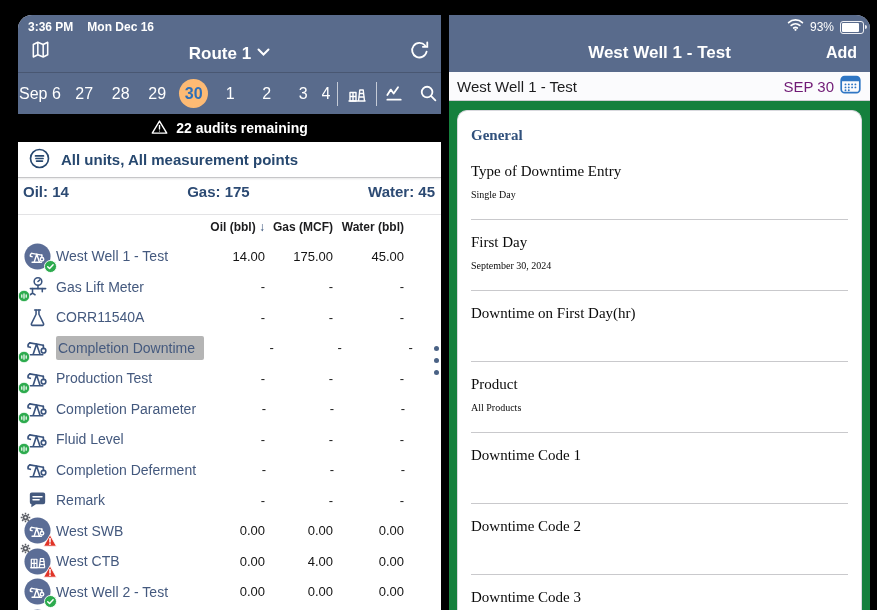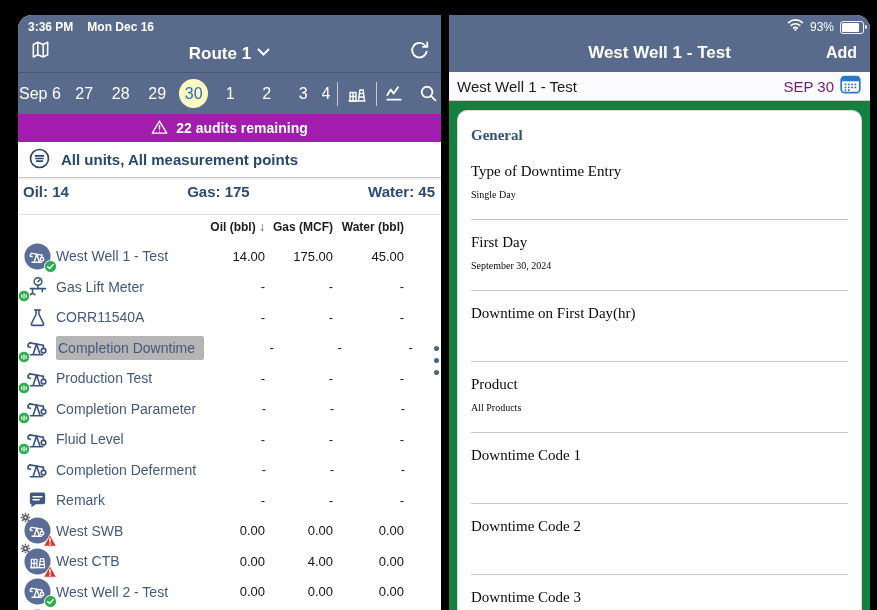--- a/index.html
+++ b/index.html
@@ -26,27 +26,27 @@
   .battery i{display:block;position:absolute;left:1px;top:1px;bottom:1px;width:17px;background:#fff;border-radius:1px;}
   .battery:after{content:"";position:absolute;right:-4px;top:2.5px;width:2.5px;height:4px;background:rgba(255,255,255,.9);border-radius:0 2px 2px 0;}
 
   
   .datestrip{height:41px;background:#596b8c;border-top:1px solid rgba(0,0,0,.18);
              display:flex;align-items:center;color:#fff;font-size:16px;}
   .date-first{width:47px;overflow:hidden;white-space:nowrap;padding-left:1px;}
   .date-first .clip{display:inline-block;width:9px;overflow:hidden;direction:rtl;vertical-align:bottom;}
   .date-cell{width:36.5px;text-align:center;}
   .date-cell .sel{display:inline-block;width:29px;height:29px;line-height:29px;border-radius:50%;
-                  background:#fef9c3;color:#2d6fb8;font-weight:normal;}
+                  background:#fdba74;color:#2d6fb8;font-weight:bold;}
   .date-partial{width:8px;overflow:hidden;white-space:nowrap;}
   .strip-div{width:1px;height:24px;background:rgba(255,255,255,.65);margin:0 7px;}
   .strip-icon{display:flex;align-items:center;justify-content:center;}
 
   
-  .banner{height:28px;background:#a21caf;display:flex;align-items:center;justify-content:center;
+  .banner{height:28px;background:#000000;display:flex;align-items:center;justify-content:center;
           gap:8px;color:#fff;font-size:14px;font-weight:bold;}
   .filterbar{height:35px;background:#fff;border-bottom:1px solid #c6c6c8;box-shadow:0 1px 2px rgba(0,0,0,.10);
              display:flex;align-items:center;gap:10px;padding:0 10px;position:relative;z-index:2;}
   .filterbar span{font-size:15px;font-weight:bold;color:#27486f;}
   .totals{height:27px;display:flex;align-items:center;justify-content:space-between;
           padding:0 6px 9px 5px;font-size:15px;font-weight:bold;color:#2c4a73;background:#fff;
           border-bottom:1px solid #e3e3e5;}
 
   
   .grid{display:grid;grid-template-columns:38px 1fr 70px 68px 71px 37px;align-items:center;}

